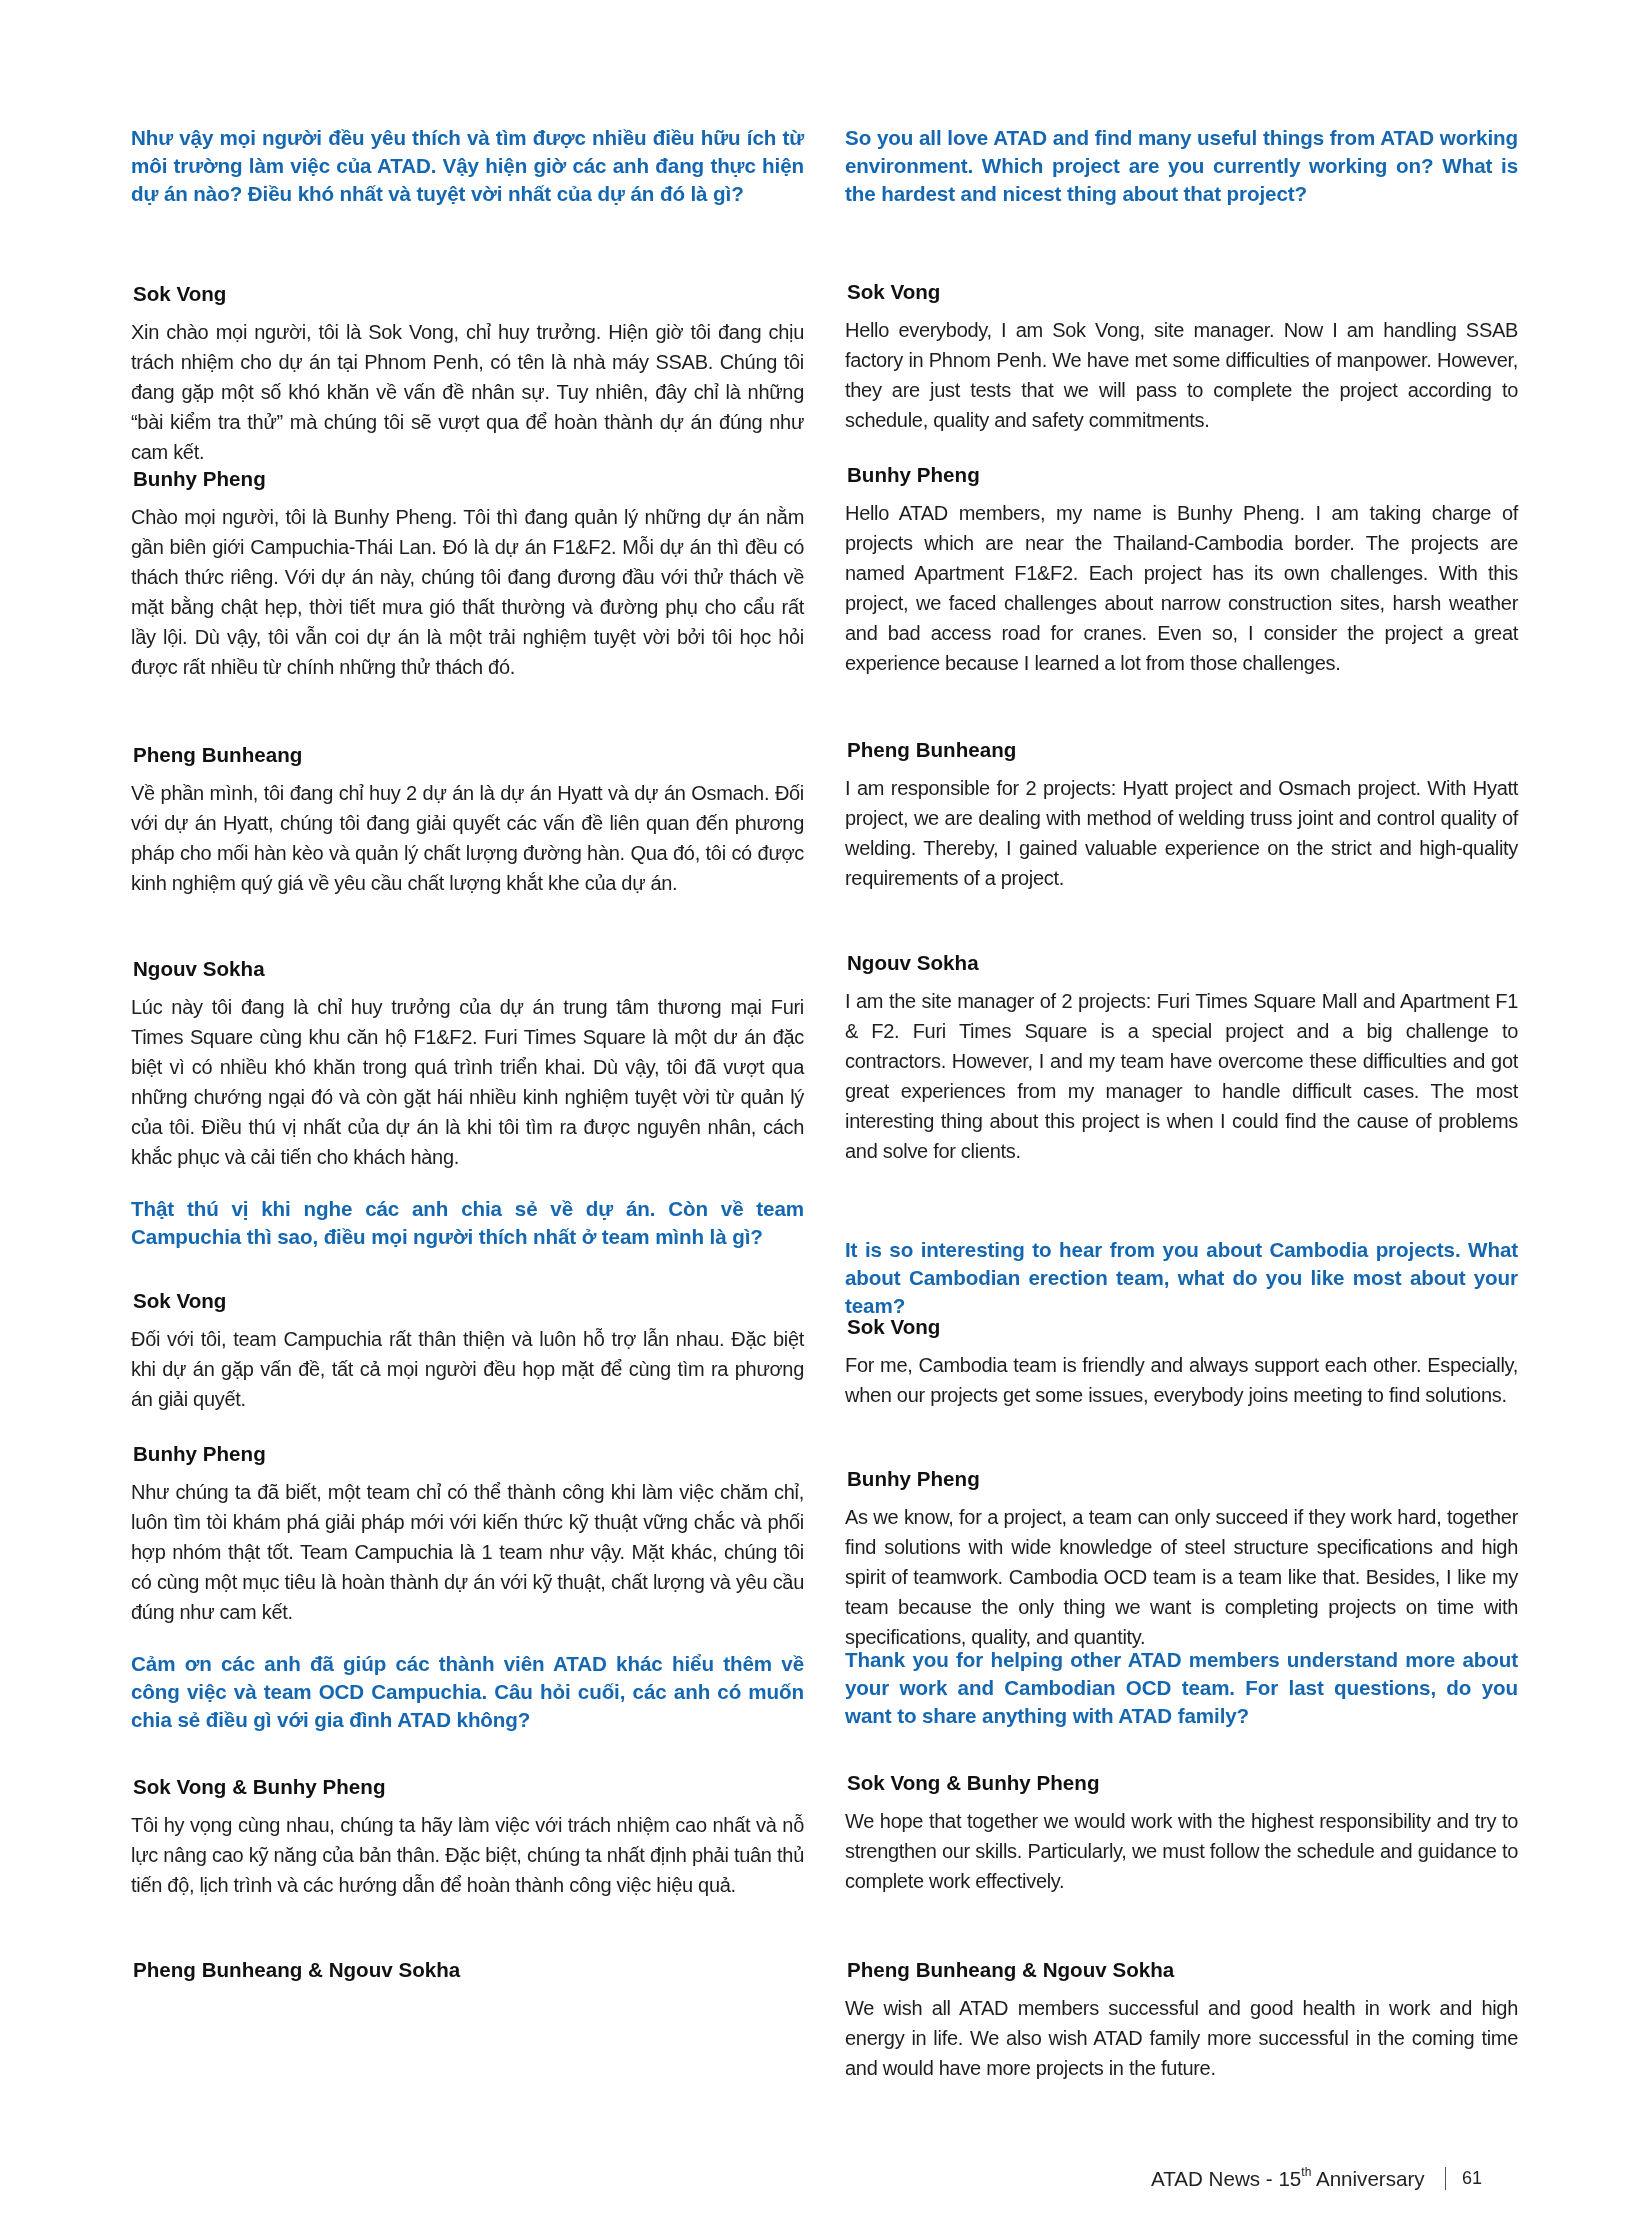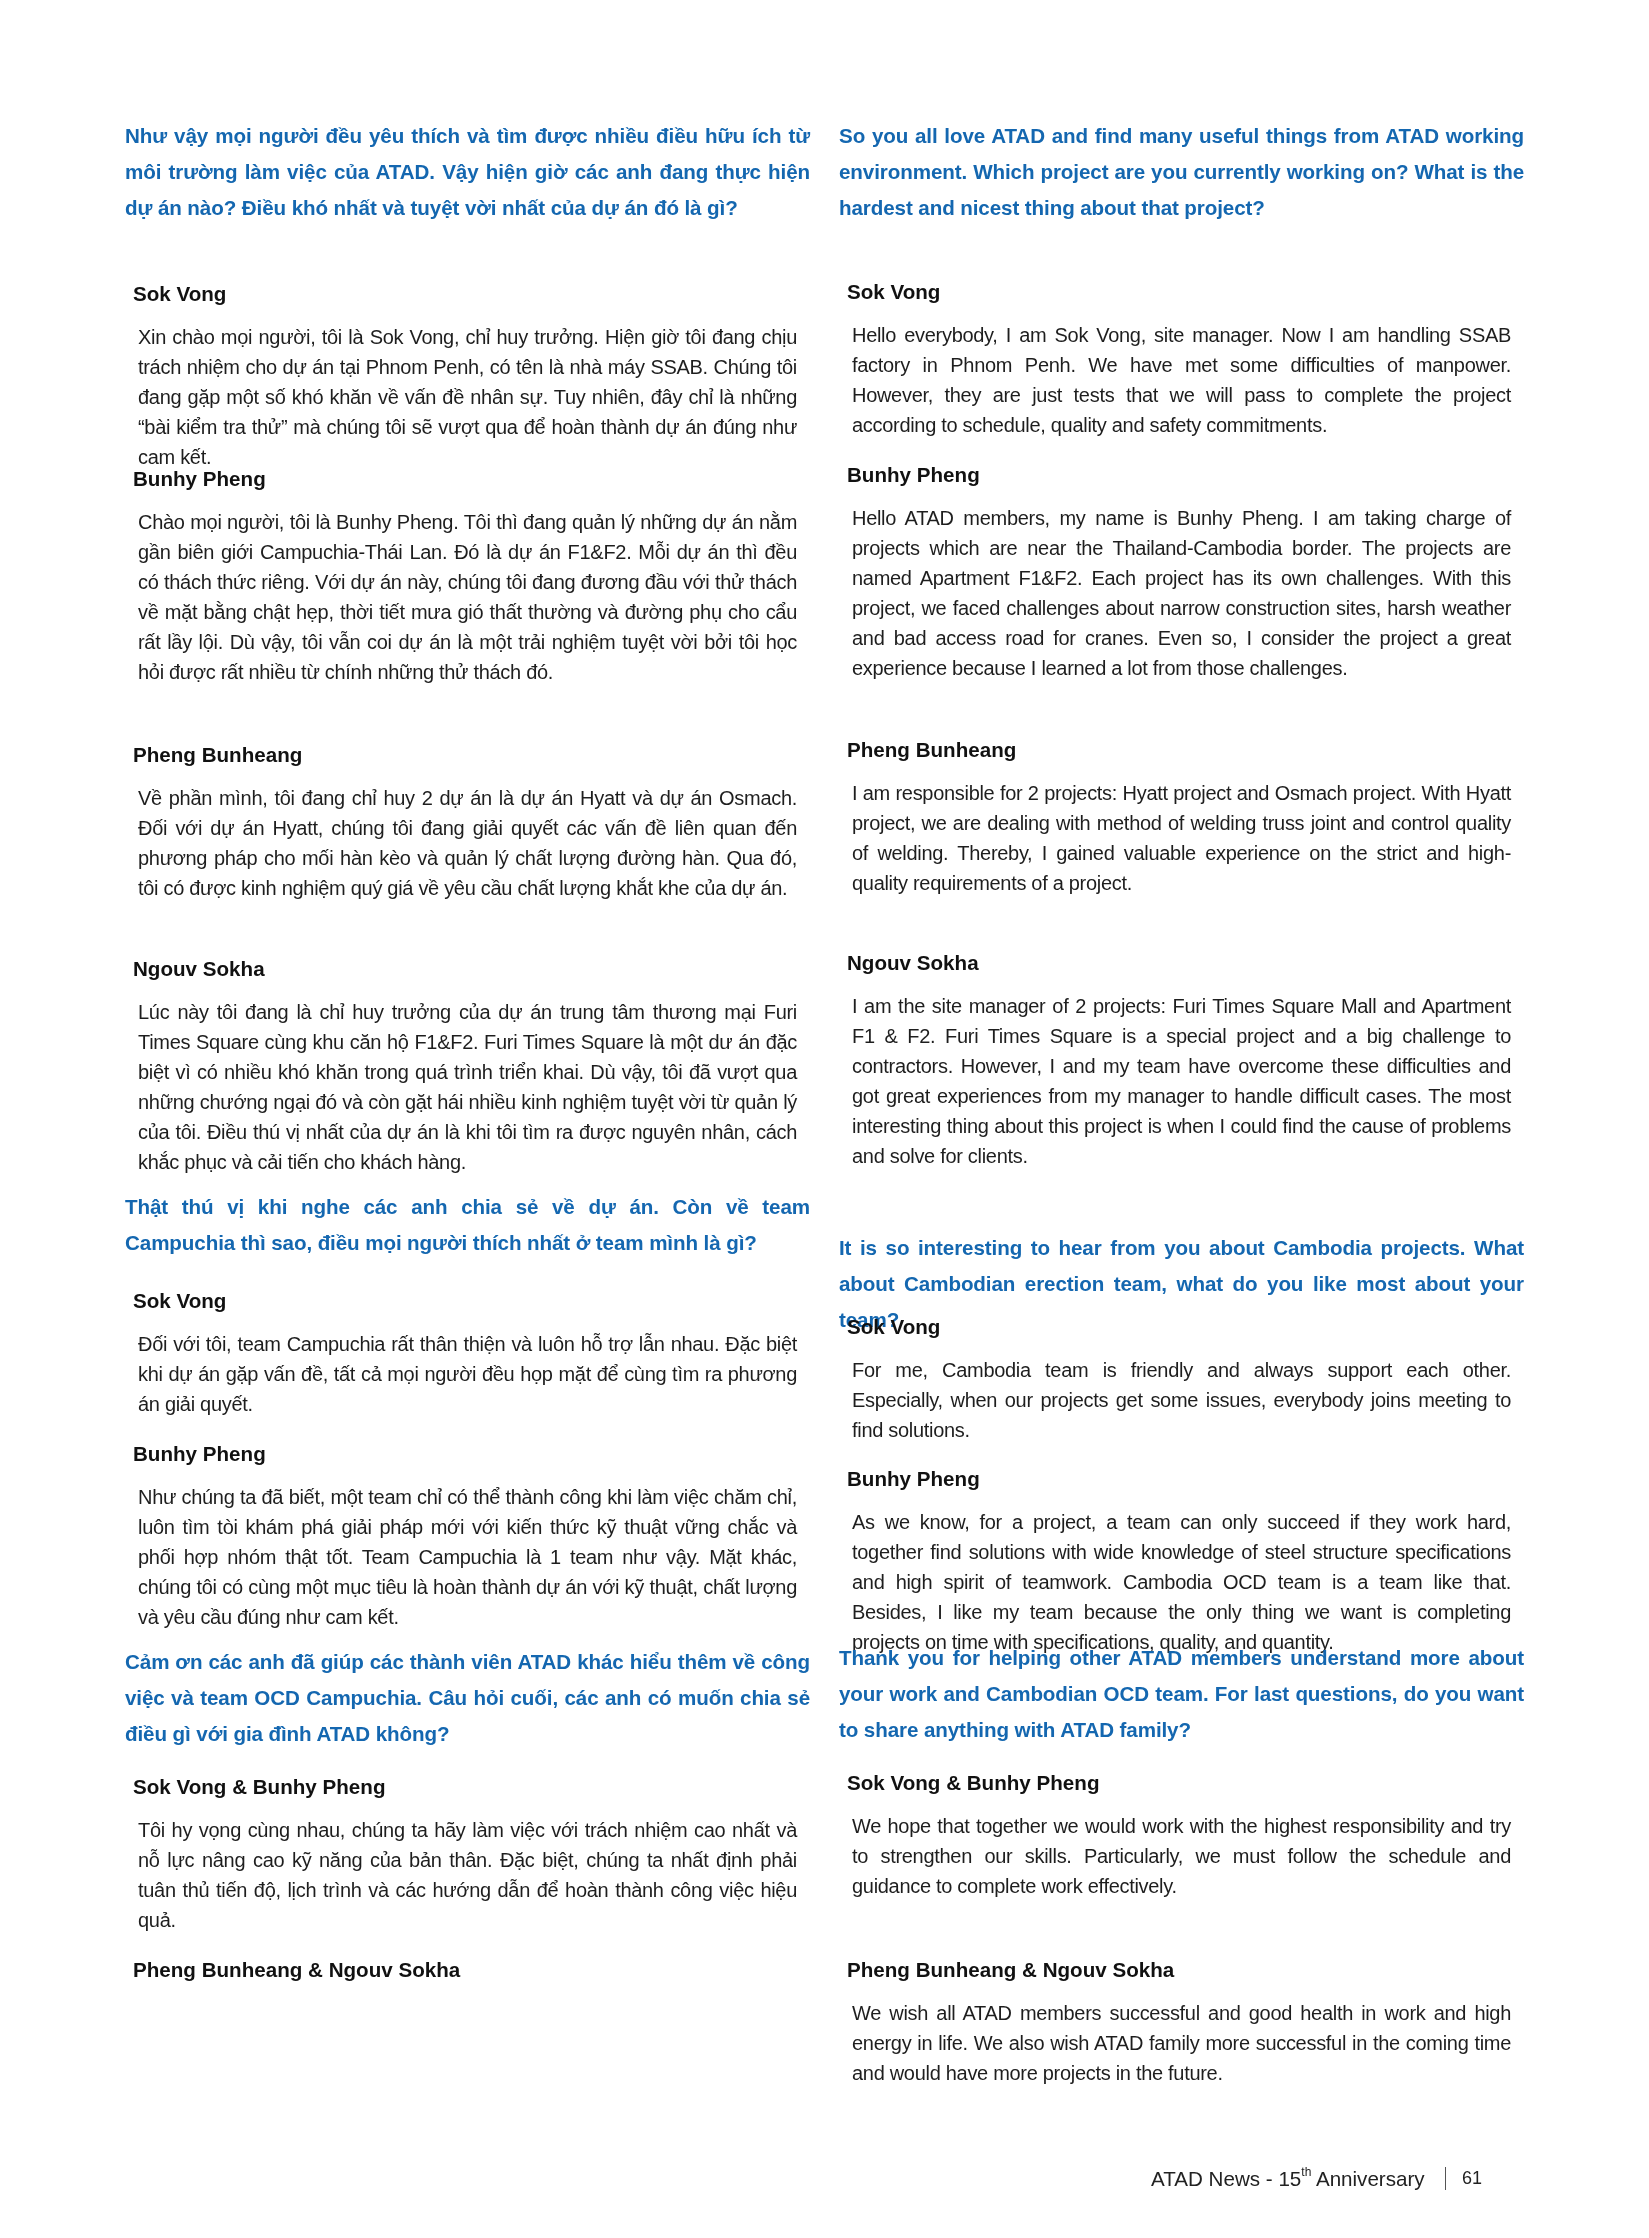--- a/index.html
+++ b/index.html
@@ -2,24 +2,24 @@
 <html style="font-size:10.6px"><head>
 <meta charset="utf-8">
 <style>
   html, body { margin: 0; padding: 0; background: #ffffff; }
   body { width: 1649px; height: 2239px; position: relative; overflow: hidden;
          font-family: "Liberation Sans", "DejaVu Sans", sans-serif; color: #1a1a1a; }
   .col { position: absolute; top: 0; width: 685px; }
   .col-vi { left: 125px; }
   .col-en { left: 839px; }
   .blk { position: absolute; left: 0; width: 685px; }
-  .q { color: #1467b0; font-weight: bold; font-size: 20.6px; line-height: 36px;
-       text-align: justify; margin: 0; letter-spacing: -0.1px; }
+  .q { color: #1467b0; font-weight: bold; font-size: 20.6px; line-height: 28px;
+       text-align: justify; margin: 6px; letter-spacing: -0.1px; }
   .name { font-weight: bold; font-size: 20.6px; line-height: 30px; margin: 8px; color: #111; }
-  .ans { font-size: 20px; line-height: 30px; margin: 13px; text-align: justify;
+  .ans { font-size: 20px; line-height: 30px; margin: 6px; text-align: justify;
          color: #1e1e1e; letter-spacing: -0.3px; }
   .footer { position: absolute; top: 2162px; left: 1151px; height: 33px;
             display: flex; align-items: center; font-size: 20.6px; color: #222; }
   .footer sup { font-size: 12px; vertical-align: top; position: relative; top: -1.3px; margin-top: 32px; }
   .footer .sep { width: 1.3px; height: 22.6px; background: #555; margin: 0 16px 0 20px; }
   .footer .pg { font-size: 18px; }
 </style>
 </head>
 <body>
 

